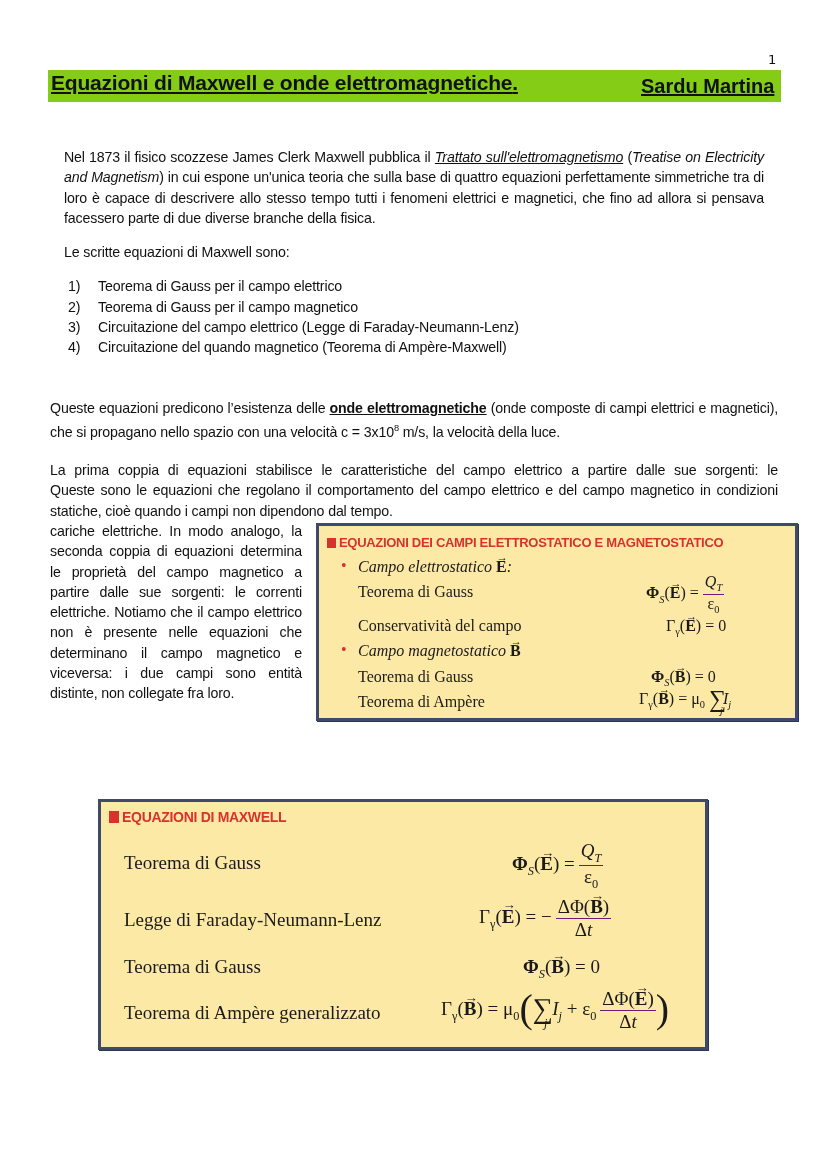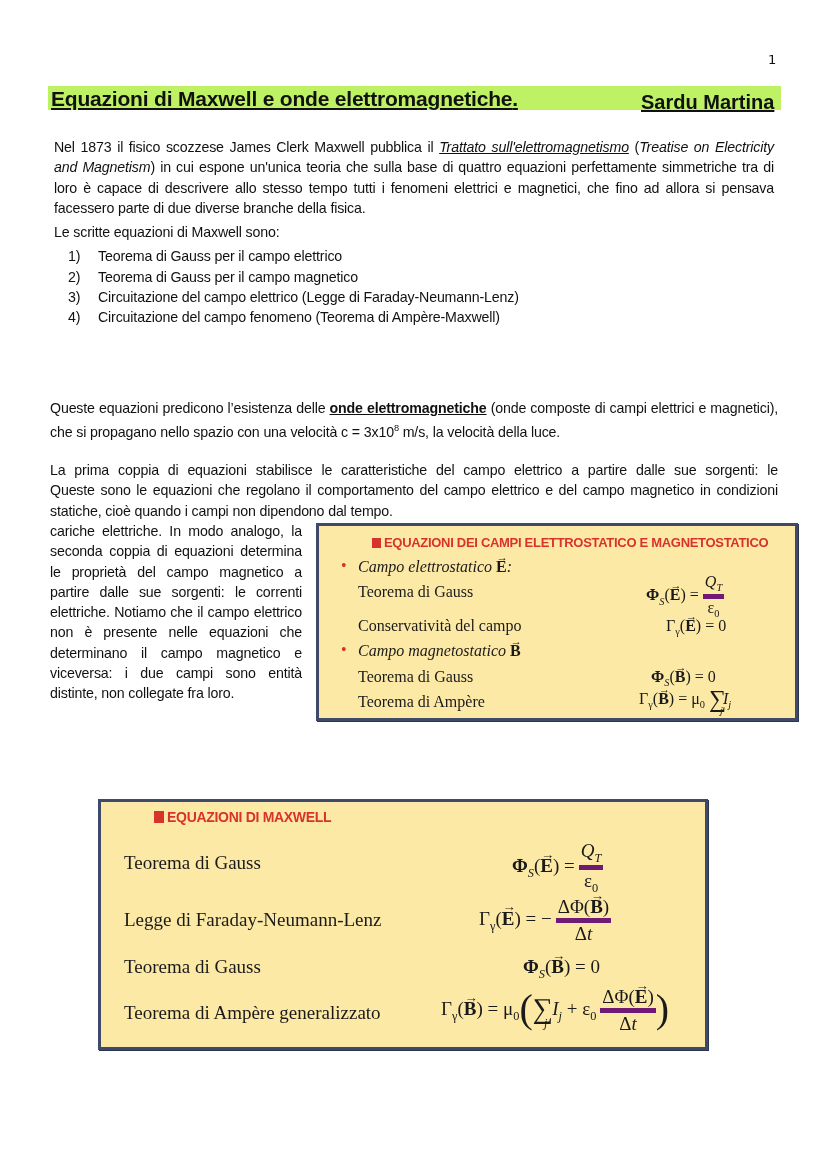--- a/index.html
+++ b/index.html
@@ -1,56 +1,56 @@
 <!DOCTYPE html>
 <html><head>
   <meta charset="utf-8">
   <style>
     html, body { margin: 0; padding: 0; background: #ffffff; }
     body { width: 828px; height: 1171px; position: relative; overflow: hidden;
            font-family: "Liberation Sans", sans-serif; color: #111; }
     .page-num { position: absolute; top: 52px; left: 768px; font-size: 13px;
                 font-family: "DejaVu Sans", sans-serif; }
-    .title-bar { position: absolute; top: 86px; left: 48px; width: 733px; height: 24px;
-                 background: #bef264; }
+    .title-bar { position: absolute; top: 70px; left: 48px; width: 733px; height: 32px;
+                 background: #84cc16; }
     .title { position: absolute; left: 3px; top: 1px; font-size: 21px; font-weight: bold;
              text-decoration: underline; letter-spacing: -0.2px; }
     .author { position: absolute; left: 593px; top: 5px; font-size: 20px; font-weight: bold;
               text-decoration: underline; }
     .body-text { position: absolute; left: 50px; width: 728px; font-size: 14.2px; line-height: 20.3px;
                  text-align: justify; font-family: "Liberation Sans", sans-serif; letter-spacing: -0.15px; }
     .p1 { top: 133px; }
-    .p1 p { margin: 4px; }
+    .p1 p { margin: 14px; }
     .list { margin: 0; padding: 0; list-style: none; }
     .list li { padding-left: 18px; }
     .list .num { display: inline-block; width: 30px; }
     .p2 { top: 398px; }
     .p3 { top: 460px; }
     .side-text { position: absolute; top: 521px; left: 50px; width: 252px; font-size: 14.2px;
                  line-height: 20.3px; text-align: justify; text-align-last: left; letter-spacing: -0.15px; }
     .box { position: absolute; background: #fde9a6; border: 3px solid #3f4a6b;
            box-shadow: 1px 1px 0 #2c3550; font-family: "Liberation Serif", serif; color: #1a1a1a; }
     .box1 { top: 523px; left: 316px; width: 476px; height: 192px; }
     .box2 { top: 799px; left: 98px; width: 604px; height: 245px; }
     .box-title { position: absolute; font-family: "Liberation Sans", sans-serif; font-weight: bold;
-                 color: #d8322c; letter-spacing: -0.3px; margin-left: 45px; }
+                 color: #d8322c; letter-spacing: -0.3px; }
     .box-title .sq { display: inline-block; background: #d8322c; margin-right: 3px; vertical-align: -1px; }
     .box1 .box-title { top: 9px; left: 8px; font-size: 13px; }
     .box1 .box-title .sq { width: 9px; height: 10px; }
     .box2 .box-title { top: 7px; left: 8px; font-size: 14px; }
     .box2 .box-title .sq { width: 10px; height: 12px; }
     .lbl { position: absolute; font-size: 16px; }
     .box2 .lbl { font-size: 19px; }
     .eq { position: absolute; font-size: 16px; white-space: nowrap; }
     .box2 .eq { font-size: 19px; }
     .bullet { position: absolute; color: #d8322c; font-size: 16px; }
     .it { font-style: italic; }
     .frac { display: inline-block; vertical-align: middle; text-align: center; margin-left: 4px; }
     .frac .num, .frac .den { display: block; padding: 0 2px; line-height: 1.15; }
-    .frac .num { border-bottom: 5px solid #701a75; }
+    .frac .num { border-bottom: 1px solid #701a75; }
     .vec { position: relative; display: inline-block; font-weight: bold; }
     .vec::before { content: "\2192"; position: absolute; top: -0.62em; left: 0.05em; font-size: 0.7em; font-weight: normal; }
     sub { font-size: 0.65em; }
     sup { font-size: 0.65em; }
     .sigma { font-size: 1.5em; vertical-align: -0.12em; }
     .bigparen { font-size: 2.1em; vertical-align: -0.18em; font-weight: lighter; }
     .u { text-decoration: underline; }
     .b { font-weight: bold; }
   </style>
 </head>
@@ -63,21 +63,21 @@
   <span class="author">Sardu Martina</span>
 </div>
 
 <div class="body-text p1">
   <p><span>Nel 1873 il fisico scozzese James Clerk Maxwell pubblica il </span><span class="it u">Trattato sull'elettromagnetismo</span><span> (</span><span class="it">Treatise on Electricity and Magnetism</span><span>) in cui espone un'unica teoria che sulla base di quattro equazioni perfettamente simmetriche tra di loro è capace di descrivere allo stesso tempo tutti i fenomeni elettrici e magnetici, che fino ad allora si pensava facessero parte di due diverse branche della fisica.</span></p>
   <p>Le scritte equazioni di Maxwell sono:</p>
   <ul class="list">
     <li><span class="num">1)</span><span>Teorema di Gauss per il campo elettrico</span></li>
     <li><span class="num">2)</span><span>Teorema di Gauss per il campo magnetico</span></li>
     <li><span class="num">3)</span><span>Circuitazione del campo elettrico (Legge di Faraday-Neumann-Lenz)</span></li>
-    <li><span class="num">4)</span><span>Circuitazione del campo fenomeno (Teorema di Ampère-Maxwell)</span></li>
+    <li><span class="num">4)</span><span>Circuitazione del quando magnetico (Teorema di Ampère-Maxwell)</span></li>
   </ul>
 </div>
 
 <div class="body-text p2"><span>Queste equazioni predicono l’esistenza delle </span><span class="b u">onde elettromagnetiche</span><span> (onde composte di campi elettrici e magnetici), che si propagano nello spazio con una velocità c = 3x10</span><sup>8</sup><span> m/s, la velocità della luce.</span></div>
 
 <div class="body-text p3">
   <div style="text-align:justify;text-align-last:justify">La prima coppia di equazioni stabilisce le caratteristiche del campo elettrico a partire dalle sue sorgenti: le</div>
   <div>Queste sono le equazioni che regolano il comportamento del campo elettrico e del campo magnetico in condizioni statiche, cioè quando i campi non dipendono dal tempo.</div>
 </div>
 

